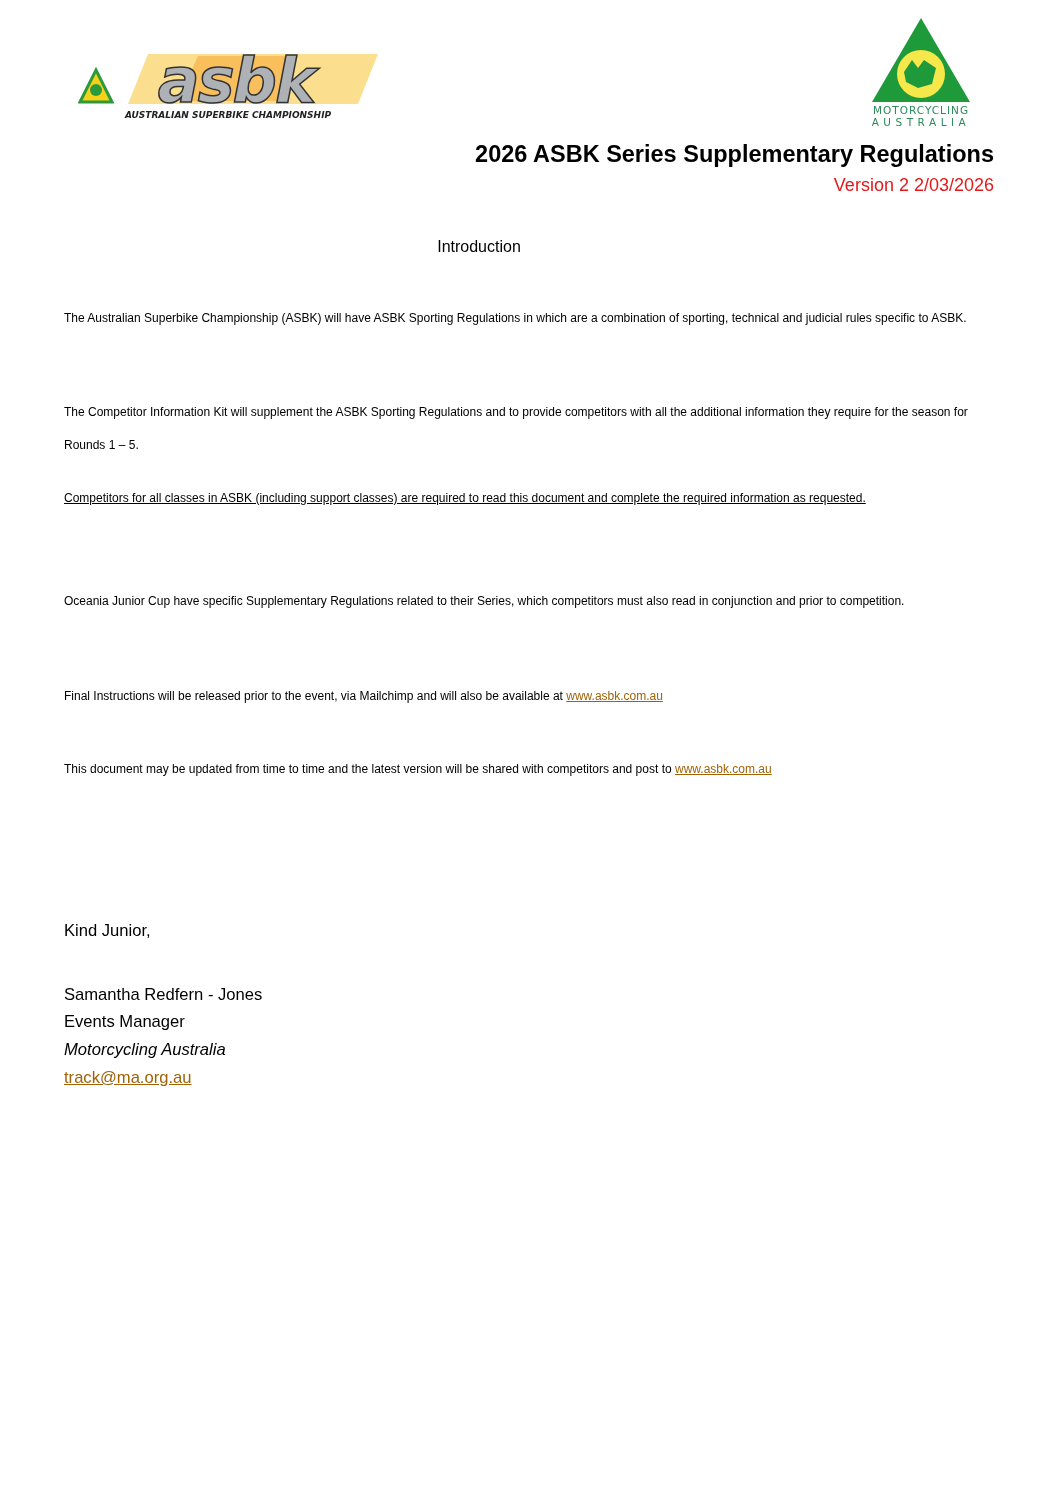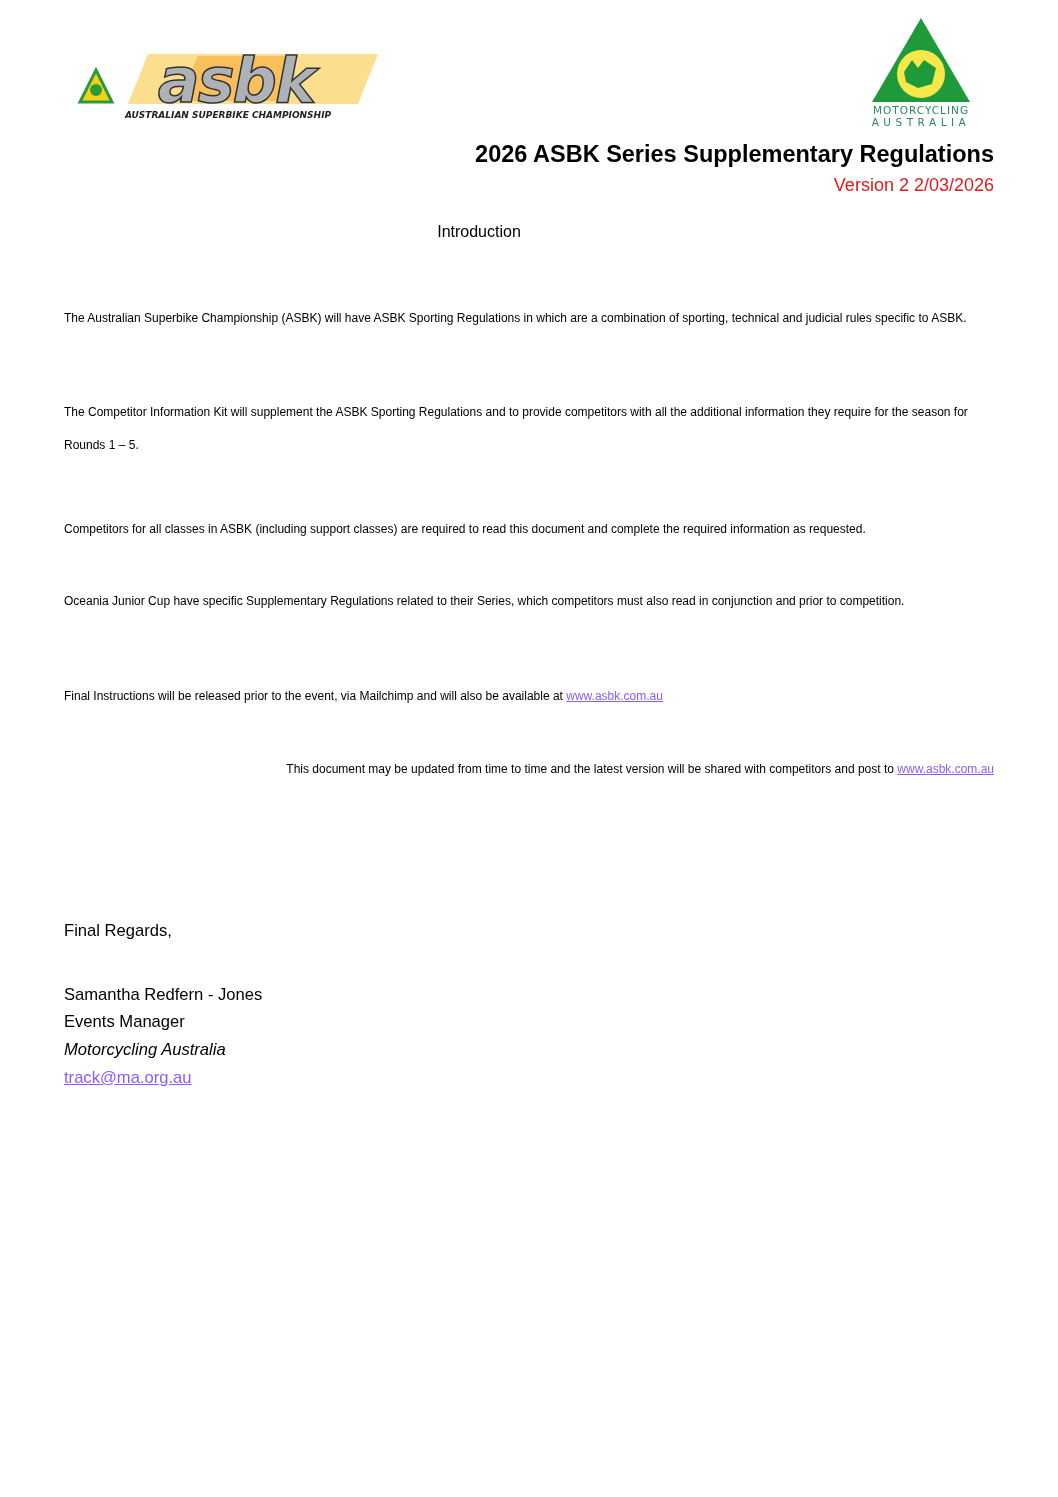--- a/index.html
+++ b/index.html
@@ -9,25 +9,25 @@
     }
     .abs { position: absolute; }
     .asbk-logo { left: 78px; top: 46px; width: 310px; height: 76px; }
     .ma-logo { left: 866px; top: 16px; width: 110px; height: 112px; }
     .title {
       right: 64px; top: 141px; font-size: 23.5px; font-weight: bold; white-space: nowrap;
     }
     .version {
       right: 64px; top: 175px; font-size: 18px; font-weight: normal; color: #e3191b; white-space: nowrap;
     }
-    .intro { left: 0; width: 958px; top: 223px; text-align: center; font-size: 16px; }
+    .intro { left: 0; width: 958px; top: 238px; text-align: center; font-size: 16px; }
     .para {
       left: 64px; width: 930px; font-size: 12px; line-height: 33px;
     }
-    .para a, .sig a { color: #8b5cf6; text-decoration: underline; }
+    .para a, .sig a { color: #a16207; text-decoration: underline; }
     .sig { left: 64px; font-size: 16.6px; white-space: nowrap; }
     .page-no { right: 63px; top: 1512px; font-size: 16px; font-family: Liberation Mono, monospace; }
   </style>
 </head>
 <body>
 
 <div class="abs asbk-logo">
   <svg width="310" height="76" viewBox="0 0 310 76">
     <polygon points="70,8 300,8 280,58 50,58" fill="#f7c531" opacity="0.55"></polygon>
     <polygon points="120,10 220,10 200,55 100,55" fill="#f39a1f" opacity="0.45"></polygon>
@@ -52,34 +52,34 @@
 <div class="abs version">Version 2 2/03/2026</div>
 
 <div class="abs intro">Introduction</div>
 
 <div class="abs para" style="top:302px;">
   <span>The Australian Superbike Championship (ASBK) will have ASBK Sporting Regulations in which are a combination of sporting, technical and judicial rules specific to ASBK.</span>
 </div>
 <div class="abs para" style="top:396px;">
   <span>The Competitor Information Kit will supplement the ASBK Sporting Regulations and to provide competitors with all the additional information they require for the season for Rounds 1 – 5.</span>
 </div>
-<div class="abs para" style="top:513px;">
+<div class="abs para" style="top:482px;text-decoration:underline;">
   <span>Competitors for all classes in ASBK (including support classes) are required to read this document and complete the required information as requested.</span>
 </div>
 <div class="abs para" style="top:585px;">
   <span>Oceania Junior Cup have specific Supplementary Regulations related to their Series, which competitors must also read in conjunction and prior to competition.</span>
 </div>
 <div class="abs para" style="top:680px;">
   <span>Final Instructions will be released prior to the event, via Mailchimp and will also be available at </span><a href="#">www.asbk.com.au</a>
 </div>
-<div class="abs para" style="top:753px;text-align:right;">
+<div class="abs para" style="top:753px;">
   <span>This document may be updated from time to time and the latest version will be shared with competitors and post to </span><a href="#">www.asbk.com.au</a>
 </div>
 
-<div class="abs sig" style="top:921px;">Final Regards,</div>
+<div class="abs sig" style="top:921px;">Kind Junior,</div>
 <div class="abs sig" style="top:985px;">Samantha Redfern - Jones</div>
 <div class="abs sig" style="top:1012px;">Events Manager</div>
 <div class="abs sig" style="top:1040px;font-style:italic;">Motorcycling Australia</div>
 <div class="abs sig" style="top:1068px;">
   <a href="#">track@ma.org.au</a>
 </div>
 
 <div class="abs page-no">Page 1</div>
 
 </body></html>

